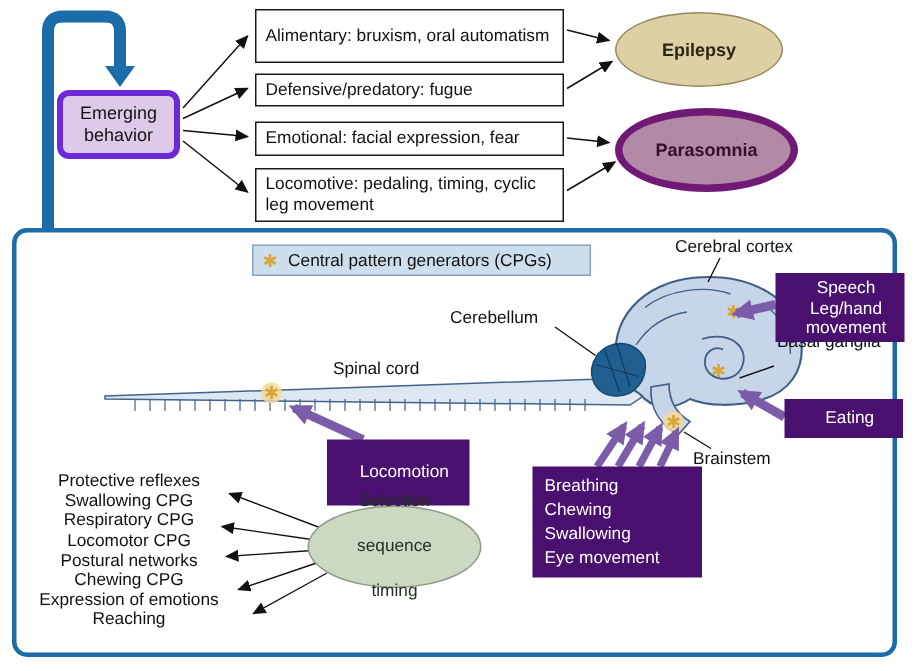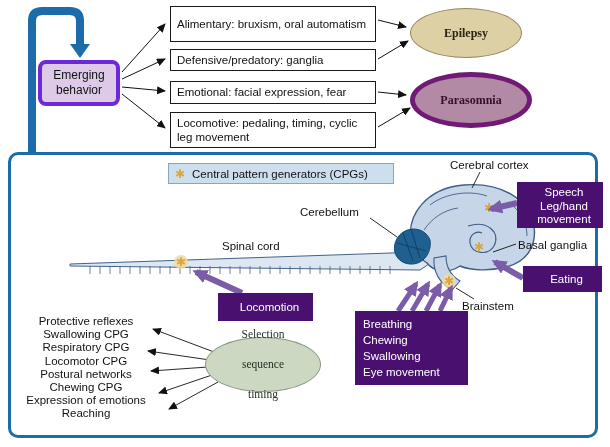--- a/index.html
+++ b/index.html
@@ -7,21 +7,21 @@
          font-family:"Liberation Sans",sans-serif;color:#111;overflow:hidden;}
   svg.layer{position:absolute;left:0;top:0;}
   .frame{position:absolute;left:8px;top:152px;width:590px;height:286px;
          border:3px solid #1b6ca8;border-radius:10px;box-sizing:border-box;background:#fff;}
   .wbox{position:absolute;background:#fff;border:1.2px solid #1a1a1a;font-size:11.5px;
         line-height:1.25;padding:2px 6px;display:flex;align-items:center;box-sizing:border-box;}
   .emerging{position:absolute;background:#dccae8;border:4px solid #6d28d9;border-radius:8px;
         display:flex;align-items:center;justify-content:center;text-align:center;
         font-size:12px;line-height:1.25;box-sizing:border-box;}
   .ellipse{position:absolute;border-radius:50%;display:flex;align-items:center;justify-content:center;
-        font-weight:bold;font-size:12px;box-sizing:border-box;text-align:center;font-family:Liberation Serif, serif;}
+        font-weight:bold;font-size:12px;box-sizing:border-box;text-align:center;}
   .epilepsy{background:#ddd0a4;border:1px solid #97875c;color:#2b2514;}
   .parasomnia{background:#b28aa6;border:5px solid #701a75;color:#33102a;}
   .selection{background:#ccd8c2;border:1px solid #8a9a84;color:#223122;font-weight:normal;
         font-size:11.5px;line-height:13px;flex-direction:column;gap:17px;}
   .legend{position:absolute;left:168px;top:163px;width:226px;height:21px;background:#cddeed;
         border:1px solid #8aa5c0;display:flex;align-items:center;font-size:11.5px;
         padding:0 6px;box-sizing:border-box;}
   .legend .star{color:#d9a83c;margin-right:7px;font-size:12px;}
   .pbox{position:absolute;background:#4a1070;color:#fff;font-size:11.5px;line-height:16px;
         display:flex;flex-direction:column;justify-content:center;padding:3px 8px;box-sizing:border-box;}
@@ -116,21 +116,21 @@
   </svg>
 
   <div class="emerging" style="left:38px;top:60px;width:82px;height:46px;">
     <span>Emerging behavior</span>
   </div>
 
   <div class="wbox" style="left:170px;top:6px;width:206px;height:36px;">
     <span>Alimentary: bruxism, oral automatism</span>
   </div>
   <div class="wbox" style="left:170px;top:49px;width:206px;height:22px;">
-    <span>Defensive/predatory: ganglia</span>
+    <span>Defensive/predatory: fugue</span>
   </div>
   <div class="wbox" style="left:170px;top:81px;width:206px;height:23px;">
     <span>Emotional: facial expression, fear</span>
   </div>
   <div class="wbox" style="left:170px;top:112px;width:206px;height:36px;">
     <span>Locomotive: pedaling, timing, cyclic leg movement</span>
   </div>
 
   <div class="ellipse epilepsy" style="left:410px;top:8px;width:112px;height:50px;">
     <span>Epilepsy</span>
@@ -140,31 +140,31 @@
   </div>
 
   <div class="legend">
     <span class="star">✱</span>
     <span>Central pattern generators (CPGs)</span>
   </div>
 
   <div class="lbl" style="left:450px;top:159px;">Cerebral cortex</div>
   <div class="lbl" style="left:300px;top:206px;">Cerebellum</div>
   <div class="lbl" style="left:222px;top:240px;">Spinal cord</div>
-  <div class="lbl" style="left:518px;top:239px;text-align:right;">Basal ganglia</div>
+  <div class="lbl" style="left:518px;top:222px;text-align:right;">Basal ganglia</div>
   <div class="lbl" style="left:462px;top:300px;">Brainstem</div>
 
   <div class="pbox center" style="left:517px;top:182px;width:86px;height:46px;">
     <div>Speech</div>
     <div style="line-height:13px;">Leg/hand movement</div>
   </div>
   <div class="pbox center" style="left:523px;top:266px;width:79px;height:26px;">
     <div>Eating</div>
   </div>
-  <div class="pbox center" style="left:218px;top:293px;width:95px;height:28px;">
+  <div class="pbox center" style="left:218px;top:293px;width:95px;height:44px;">
     <div>Locomotion</div>
   </div>
   <div class="pbox" style="left:355px;top:311px;width:113px;height:74px;">
     <div>Breathing</div>
     <div>Chewing</div>
     <div>Swallowing</div>
     <div>Eye movement</div>
   </div>
 
   <div class="ellipse selection" style="left:205px;top:337px;width:116px;height:55px;">

